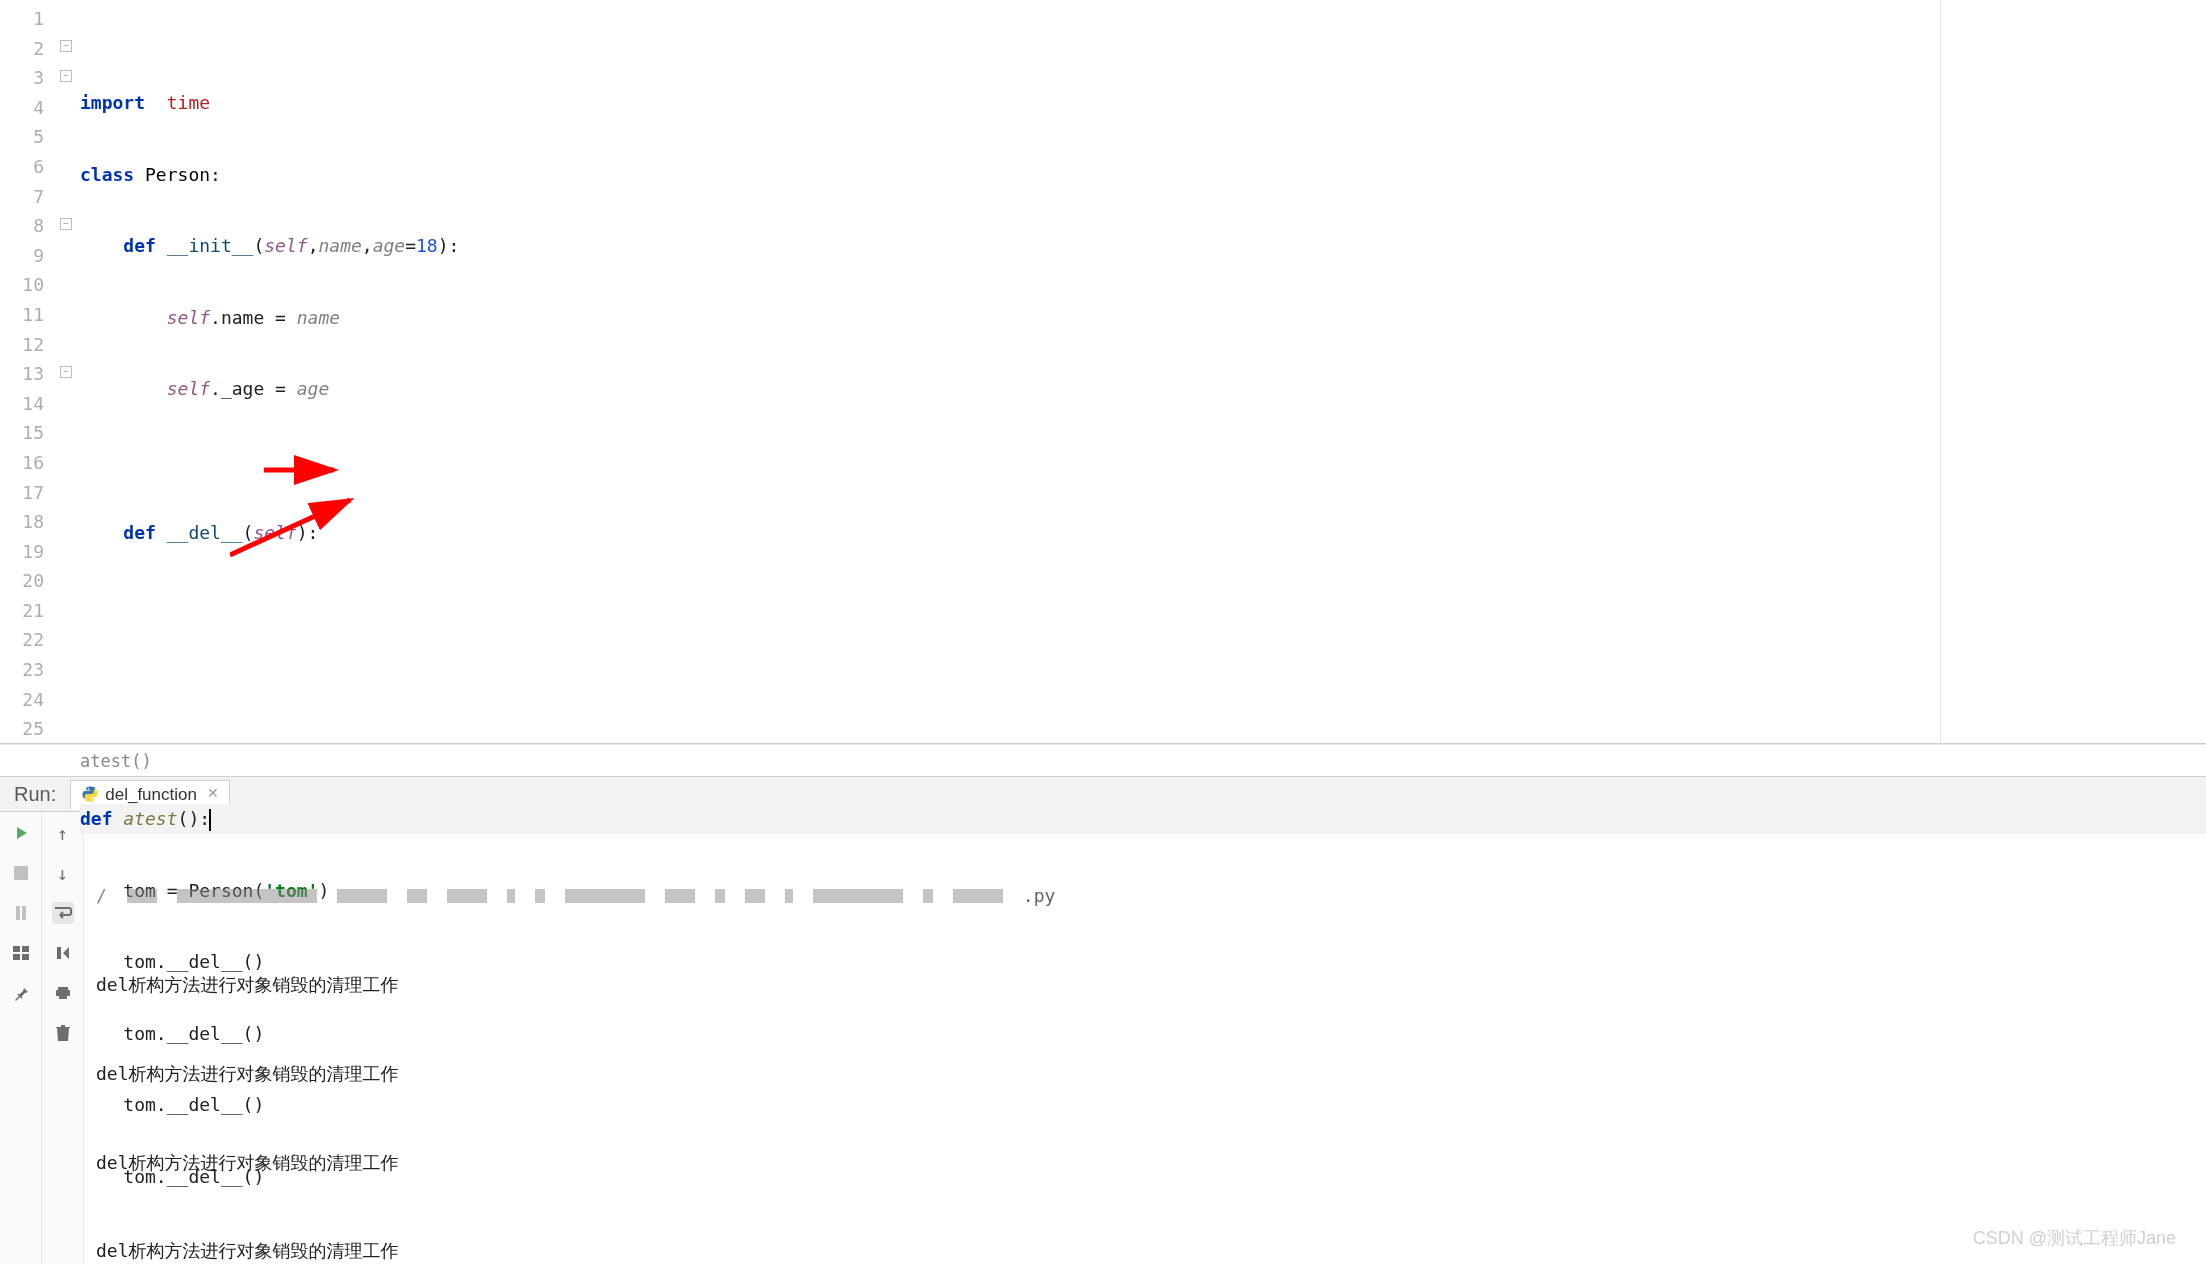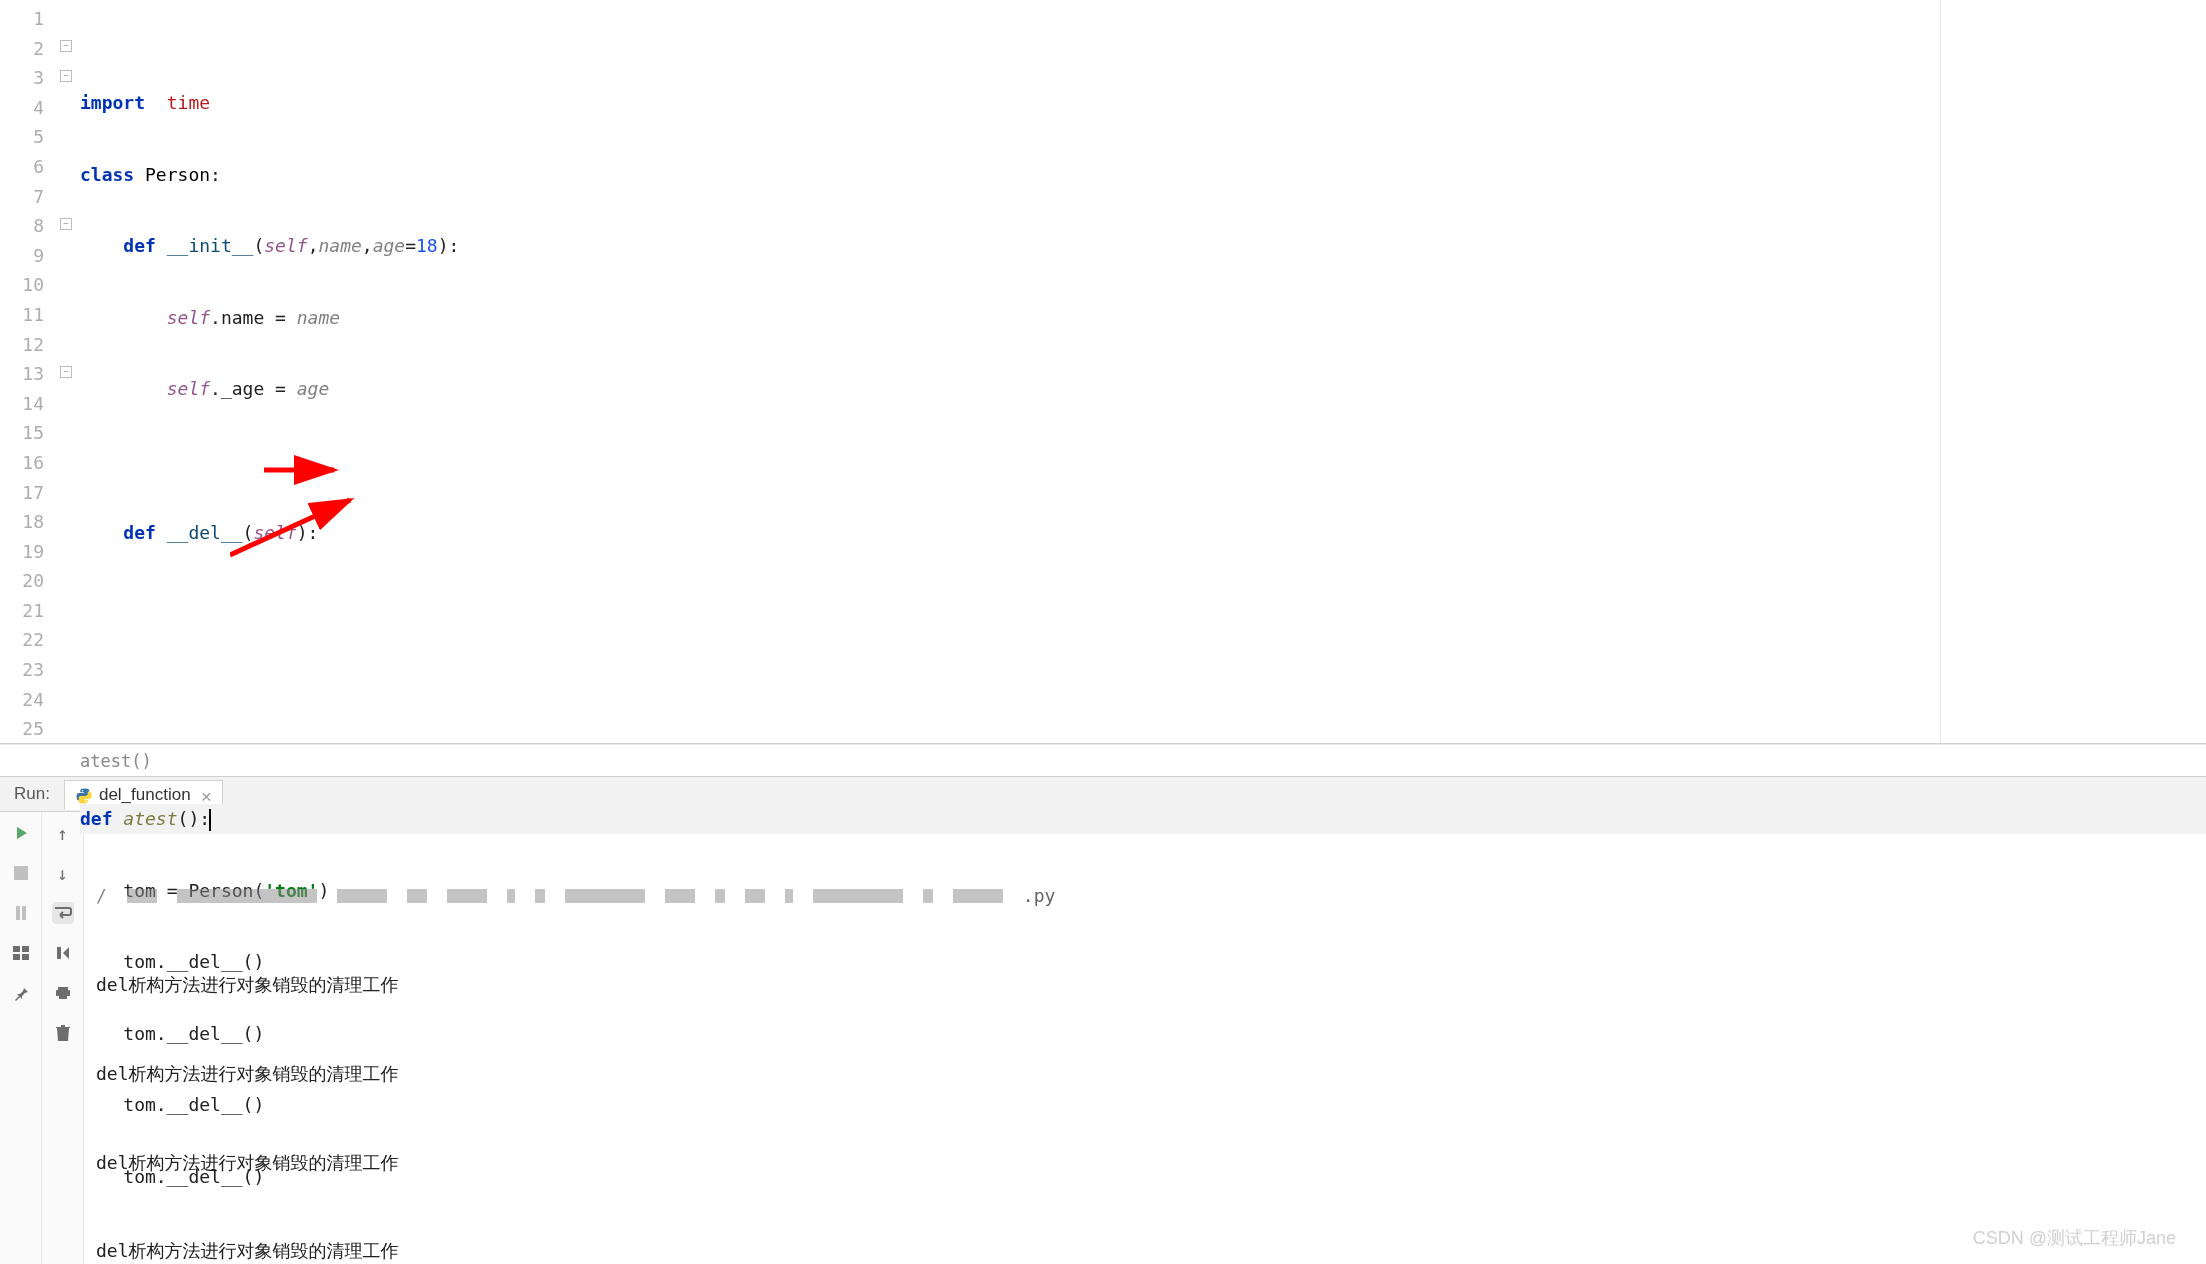--- a/index.html
+++ b/index.html
@@ -113,25 +113,25 @@
     align-items: center;
     height: 36px;
     background: #f2f2f2;
     border-top: 1px solid #d1d1d1;
     border-bottom: 1px solid #d1d1d1;
   }
   .run-label {
     padding: 0 14px;
     color: #595959;
     font-family: -apple-system, sans-serif;
-    font-size: 17px;
+    font-size: 20px;
   }
   .run-tab {
     display: flex;
-    align-items: flex-end;
+    align-items: flex-start;
     gap: 6px;
     padding: 4px 10px;
     background: #fff;
     border: 1px solid #d1d1d1;
     border-bottom-color: #fff;
     margin-bottom: -1px;
     font-family: -apple-system, sans-serif;
     font-size: 17px;
     color: #333;
   }

